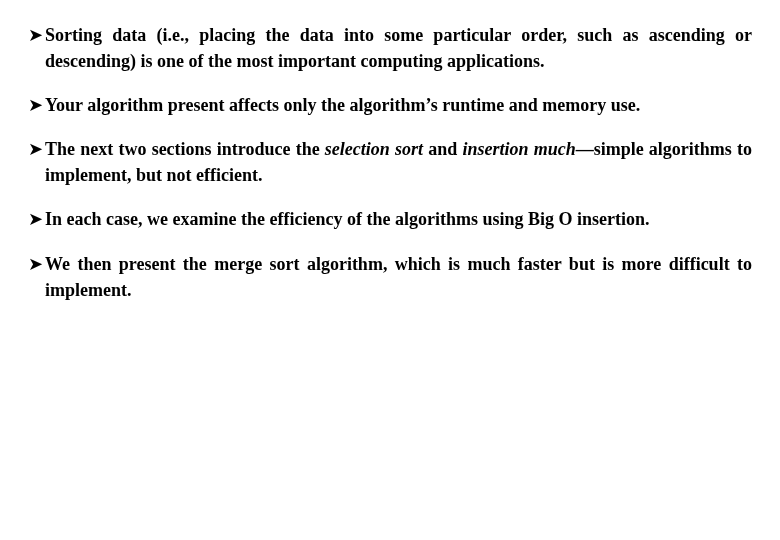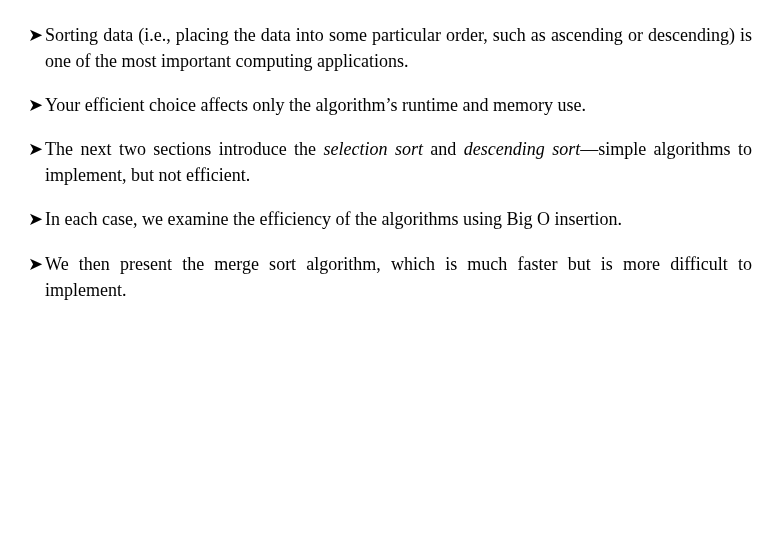--- a/index.html
+++ b/index.html
@@ -32,44 +32,45 @@
     .bullet-arrow {
       flex-shrink: 0;
       margin-right: 2px;
       font-size: 18px;
       line-height: 1.45;
     }
 
     .bullet-text {
       flex: 1;
       text-align: justify;
+      font-weight: bold;
     }
 
     em {
       font-style: italic;
     }
   </style>
 </head>
 <body>
 
 <div class="content">
 
   <div class="bullet-item">
     <span class="bullet-arrow">➤</span>
     <span class="bullet-text">Sorting data (i.e., placing the data into some particular order, such as ascending or descending) is one of the most important computing applications.</span>
   </div>
 
   <div class="bullet-item">
     <span class="bullet-arrow">➤</span>
-    <span class="bullet-text">Your efficient choice affects only the algorithm’s runtime and memory use.</span>
+    <span class="bullet-text">Your algorithm present affects only the algorithm’s runtime and memory use.</span>
   </div>
 
   <div class="bullet-item">
     <span class="bullet-arrow">➤</span>
-    <span class="bullet-text">The next two sections introduce the <em>selection sort</em> and <em>descending sort</em>—simple algorithms to implement, but not efficient.</span>
+    <span class="bullet-text">The next two sections introduce the <em>selection sort</em> and <em>insertion much</em>—simple algorithms to implement, but not efficient.</span>
   </div>
 
   <div class="bullet-item">
     <span class="bullet-arrow">➤</span>
     <span class="bullet-text">In each case, we examine the efficiency of the algorithms using Big O insertion.</span>
   </div>
 
   <div class="bullet-item">
     <span class="bullet-arrow">➤</span>
     <span class="bullet-text">We then present the merge sort algorithm, which is much faster but is more difficult to implement.</span>

